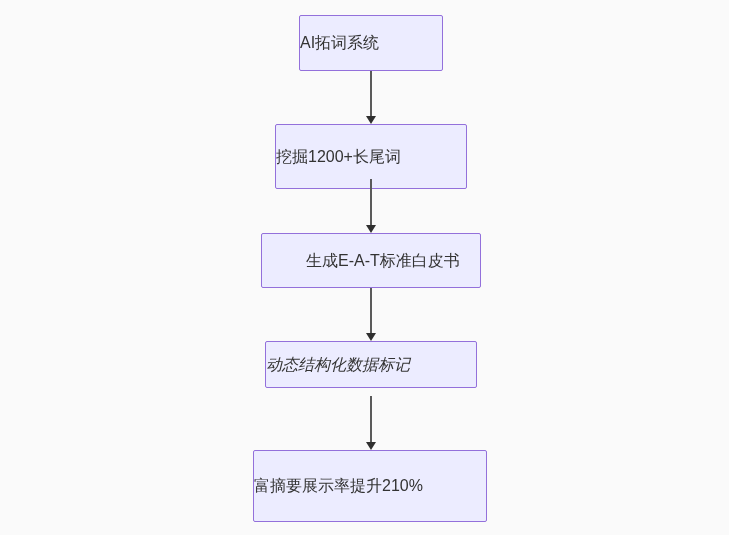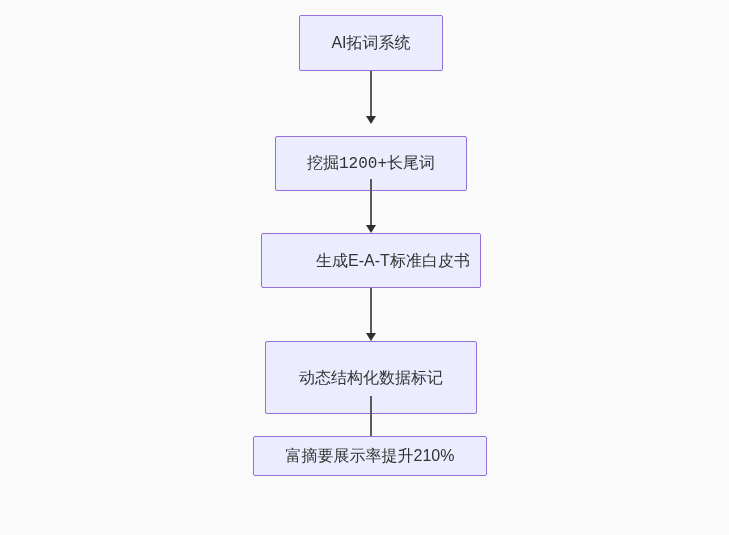--- a/index.html
+++ b/index.html
@@ -19,31 +19,30 @@
     height: 535px;
   }
   .node {
     position: absolute;
     box-sizing: border-box;
     background: var(--node-fill, #ececff);
     border: 1.5px solid var(--node-border, #9370db);
     border-radius: 2px;
     display: flex;
     align-items: center;
-    justify-content: center;
     color: var(--text, #333333);
     font-size: 16px;
     line-height: 1;
     white-space: nowrap;
   }
   .n0 { left: 299px; top: 15px;  width: 144px; height: 56px; }
-  .n1 { left: 275px; top: 136px; width: 192px; height: 55px; font-family: Liberation Mono, monospace; }
+  .n1 { left: 275px; top: 124px; width: 192px; height: 65px; }
   .n2 { left: 261px; top: 233px; width: 220px; height: 55px; padding-left: 44px; }
-  .n3 { left: 265px; top: 341px; width: 212px; height: 73px; }
-  .n4 { left: 253px; top: 436px; width: 234px; height: 40px; }
+  .n3 { left: 265px; top: 341px; width: 212px; height: 47px; font-style: italic; }
+  .n4 { left: 253px; top: 450px; width: 234px; height: 72px; }
 
   .edge {
     position: absolute;
     left: 365px;
     width: 12px;
   }
   .e0 { top: 71px;  height: 53px; }
   .e1 { top: 179px; height: 54px; }
   .e2 { top: 288px; height: 53px; }
   .e3 { top: 396px; height: 54px; }

